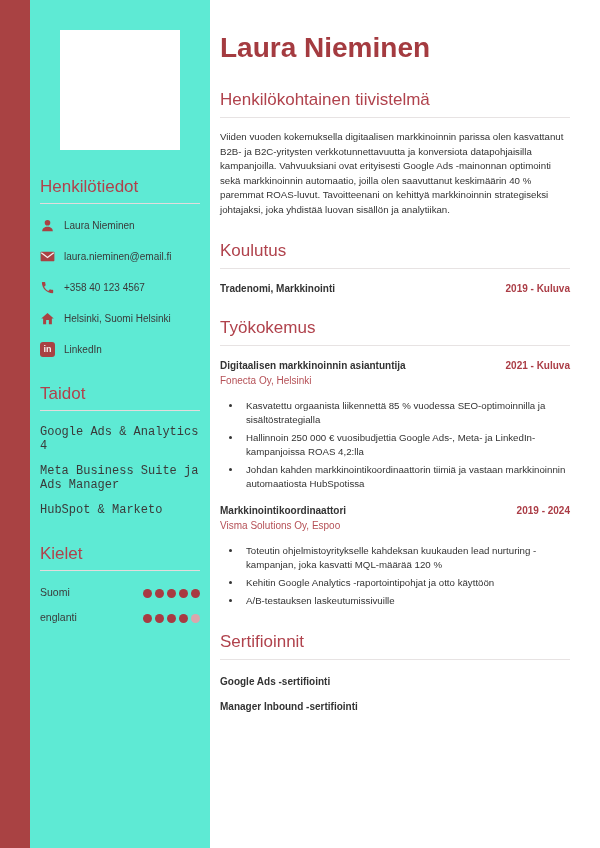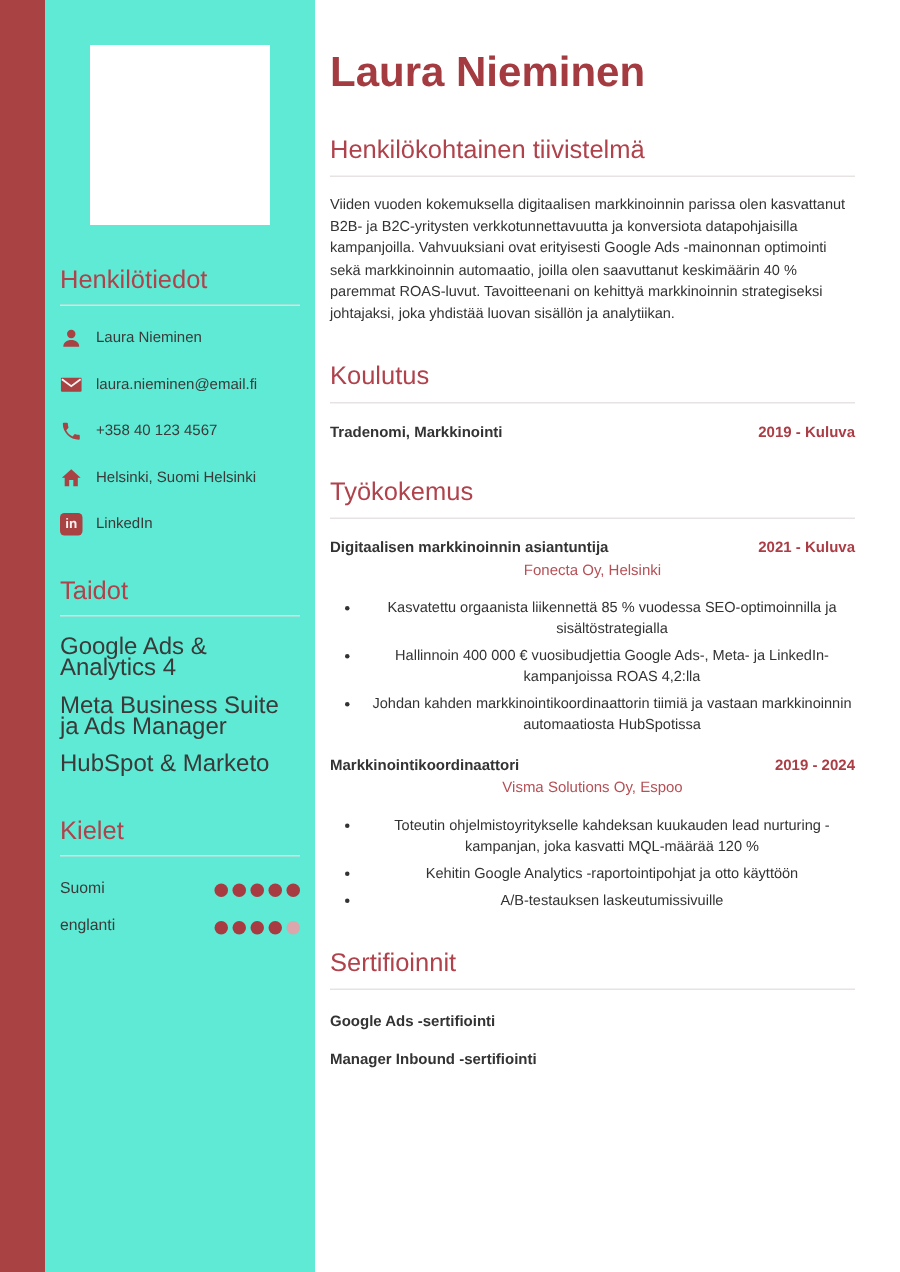--- a/index.html
+++ b/index.html
@@ -68,21 +68,21 @@
     background: #a94243;
     border-radius: 3px;
     color: #f6f2f1;
     font-size: 9px;
     font-weight: 700;
     display: flex; align-items: center; justify-content: center;
   }
   .contact-label { font-size: 10px; color: #3a3a3a; }
 
   .skill-list { margin-top: 14px; }
-  .skill-item { font-size: 16px; line-height: 14px; margin-bottom: 11px; color: #3a3a3a; }
+  .skill-item { font-size: 12px; line-height: 14px; margin-bottom: 11px; color: #3a3a3a; font-family: Liberation Mono, monospace; }
 
   .lang-list { margin-top: 15px; }
   .lang-row {
     display: flex;
     align-items: flex-end;
     justify-content: space-between;
     margin-bottom: 13px;
   }
   .lang-name { font-size: 10.5px; color: #3a3a3a; }
   .dots { display: flex; gap: 3px; }
@@ -114,21 +114,21 @@
     border-top: 1px solid #e7e3e3;
     margin-top: 7px;
   }
   .summary-text {
     margin-top: 12px;
     font-size: 9.7px;
     line-height: 14.5px;
     color: #333333;
   }
 
-  .entry { margin-top: 14px; text-align: center; }
+  .entry { margin-top: 14px; }
   .entry-head { display: flex; justify-content: space-between; align-items: baseline; }
   .entry-title { font-size: 10px; font-weight: 700; color: #333333; }
   .entry-dates { font-size: 10px; font-weight: 700; color: #ab3d46; white-space: nowrap; }
   .entry-sub { font-size: 10px; color: #b55056; margin-top: 4px; }
 
   .bullet-list {
     margin: 13px 0 0 22px;
     padding: 0;
   }
   .bullet-list li {
@@ -255,21 +255,21 @@
     <hr class="main-divider">
 
     <div class="entry">
       <div class="entry-head">
         <span class="entry-title">Digitaalisen markkinoinnin asiantuntija</span>
         <span class="entry-dates">2021 - Kuluva</span>
       </div>
       <div class="entry-sub">Fonecta Oy, Helsinki</div>
       <ul class="bullet-list">
         <li>Kasvatettu orgaanista liikennettä 85 % vuodessa SEO-optimoinnilla ja sisältöstrategialla</li>
-        <li>Hallinnoin 400 000 € vuosibudjettia Google Ads-, Meta- ja LinkedIn-kampanjoissa ROAS 4,2:lla</li>
+        <li>Hallinnoin 250 000 € vuosibudjettia Google Ads-, Meta- ja LinkedIn-kampanjoissa ROAS 4,2:lla</li>
         <li>Johdan kahden markkinointikoordinaattorin tiimiä ja vastaan markkinoinnin automaatiosta HubSpotissa</li>
       </ul>
     </div>
 
     <div class="entry">
       <div class="entry-head">
         <span class="entry-title">Markkinointikoordinaattori</span>
         <span class="entry-dates">2019 - 2024</span>
       </div>
       <div class="entry-sub">Visma Solutions Oy, Espoo</div>

